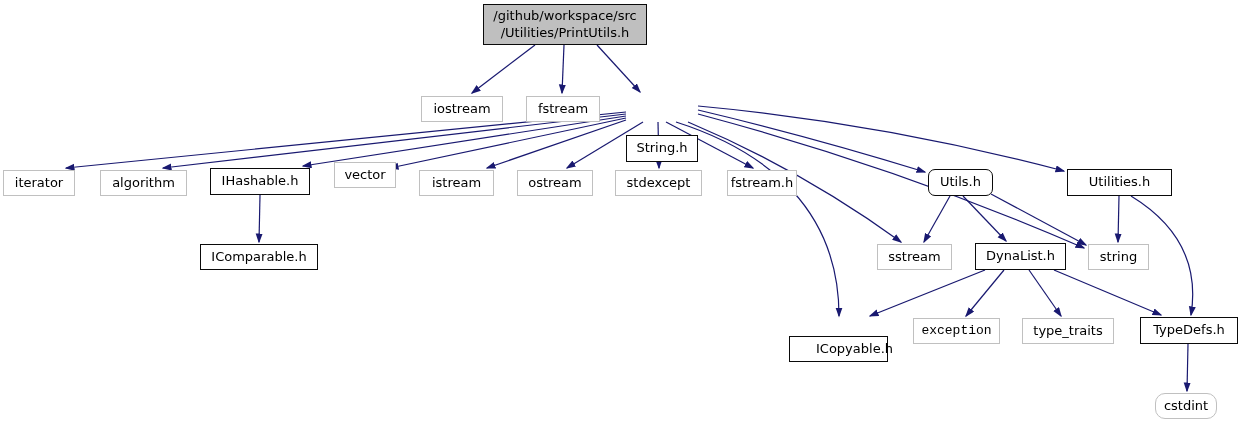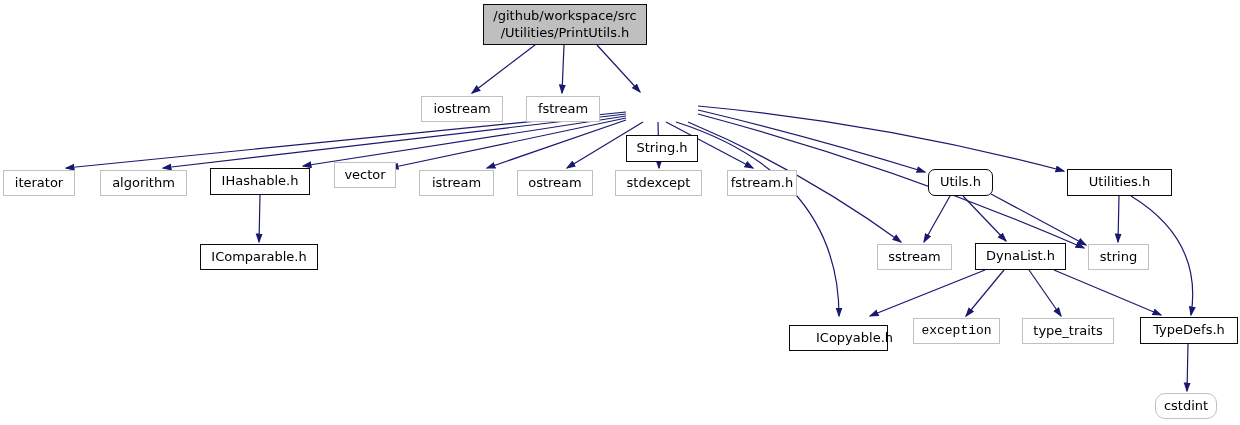--- a/index.html
+++ b/index.html
@@ -73,19 +73,19 @@
       <div class="node external" style="left: 419px; top: 170px; width: 75px; height: 26px;"><span>istream</span></div>
       <div class="node external" style="left: 517px; top: 170px; width: 76px; height: 26px;"><span>ostream</span></div>
       <div class="node external" style="left: 615px; top: 170px; width: 87px; height: 26px;"><span>stdexcept</span></div>
       <div class="node external" style="left: 727px; top: 170px; width: 70px; height: 26px;"><span>fstream.h</span></div>
       <div class="node internal" style="left: 928px; top: 169px; width: 65px; height: 27px; border-radius: 7px;"><span>Utils.h</span></div>
       <div class="node internal" style="left: 1067px; top: 169px; width: 105px; height: 27px;"><span>Utilities.h</span></div>
       <div class="node internal" style="left: 200px; top: 244px; width: 118px; height: 26px;"><span>IComparable.h</span></div>
       <div class="node external" style="left: 877px; top: 244px; width: 75px; height: 26px;"><span>sstream</span></div>
       <div class="node internal" style="left: 975px; top: 243px; width: 91px; height: 27px;"><span>DynaList.h</span></div>
       <div class="node external" style="left: 1088px; top: 244px; width: 61px; height: 26px;"><span>string</span></div>
-      <div class="node internal" style="left: 789px; top: 325px; width: 99px; height: 26px; padding-left: 32px;"><span>ICopyable.h</span></div>
+      <div class="node internal" style="left: 789px; top: 336px; width: 99px; height: 26px; padding-left: 32px;"><span>ICopyable.h</span></div>
       <div class="node external" style="left: 913px; top: 318px; width: 87px; height: 26px; font-family: Liberation Mono, monospace;"><span>exception</span></div>
       <div class="node external" style="left: 1022px; top: 318px; width: 92px; height: 26px;"><span>type_traits</span></div>
       <div class="node internal" style="left: 1140px; top: 317px; width: 98px; height: 27px;"><span>TypeDefs.h</span></div>
       <div class="node external" style="left: 1155px; top: 393px; width: 62px; height: 26px; border-radius: 10px;"><span>cstdint</span></div>
     </div>
 </div>
 
 </body></html>

